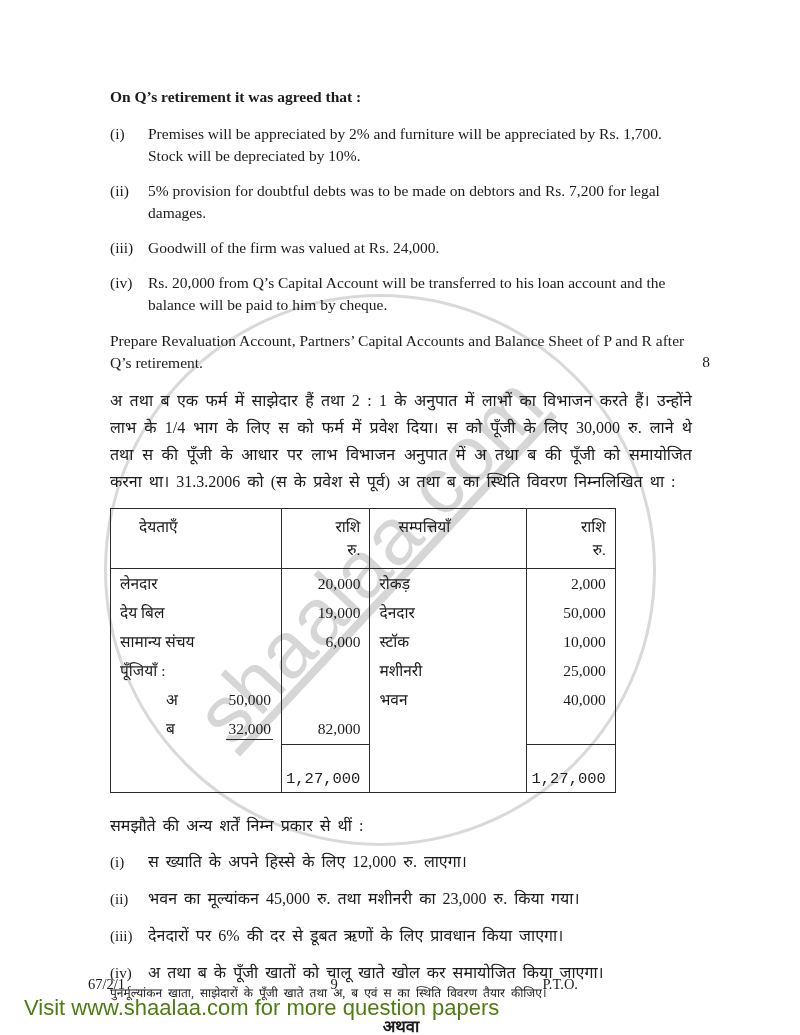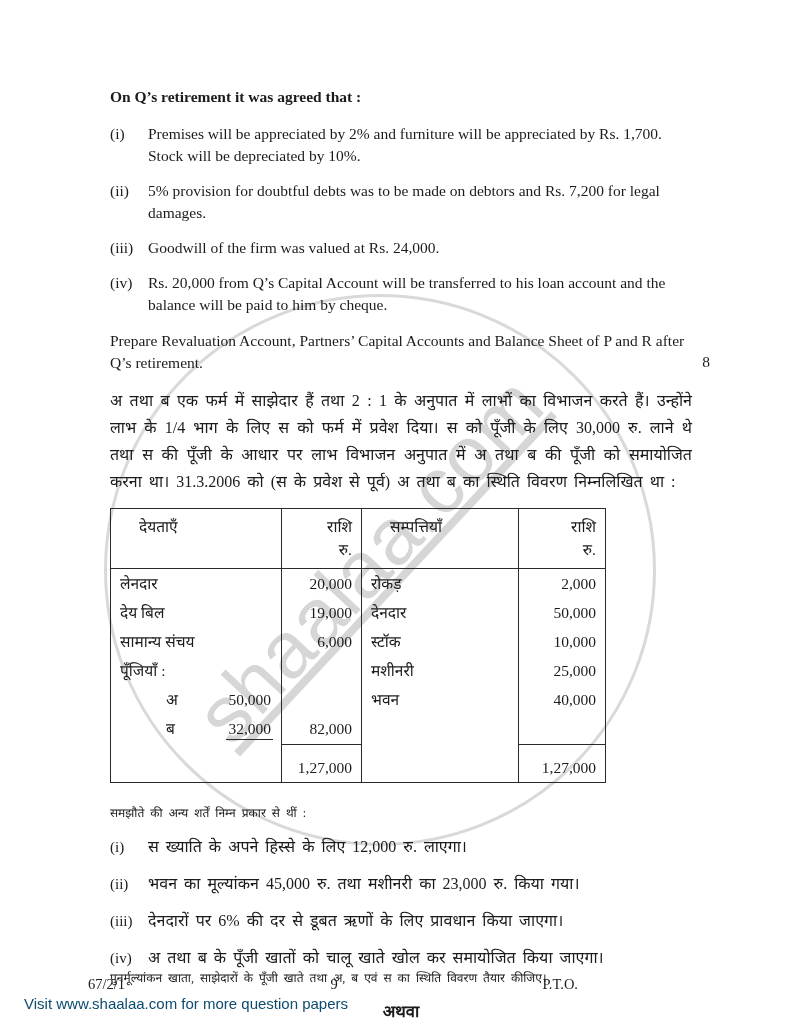--- a/index.html
+++ b/index.html
@@ -43,41 +43,41 @@
     font-size:15.5px; background:transparent;
   }
   table.bs td { vertical-align:top; }
   .bs .c1 { width:171px; padding:4px 8px 4px 9px; }
   .bs .c2 { width:80px;  padding:4px 9px 4px 4px; text-align:right; border-left:1.5px solid #2a2a2a; }
   .bs .c3 { width:157px; padding:4px 8px 4px 9px; border-left:1.5px solid #2a2a2a; }
   .bs .c4 { width:87px;  padding:4px 9px 4px 4px; text-align:right; border-left:1.5px solid #2a2a2a; }
   .bs { border:1.5px solid #2a2a2a; }
   .bs tr.hdr td { border-bottom:1.5px solid #2a2a2a; padding-top:6px; padding-bottom:7px; line-height:23px;padding-left:28px; }
   .bs tr.body td { height:29px; line-height:21px; }
-  .bs tr.totals td { height:38px; padding-top:14px; }
+  .bs tr.totals td { height:38px; padding-top:25px;font-family:Liberation Mono, monospace; }
   .bs tr.totals .rule { border-top:1.5px solid #2a2a2a; }
   .cap-line { display:flex; justify-content:space-between; padding-left:46px; }
   .cap-line .subamt { padding:0 2px; }
   .cap-line .subamt.underlined { border-bottom:1.5px solid #2a2a2a; }
 
   
-  .hi-terms-intro { margin-top:21px; font-size:12px; word-spacing:3px; }
+  .hi-terms-intro { margin-top:21px; font-size:16px; word-spacing:3px; }
   .hi-item { display:flex; margin-top:15px; font-size:16px; line-height:22px; word-spacing:3px; }
   .hi-item .num { width:38px; flex:0 0 38px; font-size:15px; }
   .hi-closing { font-size:12px; word-spacing:3px; }
   .or-label { margin-top:13px; text-align:center; font-weight:bold; font-size:16.5px; }
 
   
   .page-footer { position:absolute; left:0; top:976px; width:668px; height:18px; font-size:14.5px; z-index:2; }
   .page-footer .code { position:absolute; left:88px; }
   .page-footer .pageno { position:absolute; left:50%; transform:translateX(-50%); }
   .page-footer .pto { position:absolute; right:90px; }
   .promo {
     position:absolute; left:24px; top:995px; z-index:2;
-    font-family:"Liberation Sans", sans-serif; font-size:15px; color:#0c4a6e;
+    font-family:"Liberation Sans", sans-serif; font-size:22px; color:#4d7c0f;
   }
 </style>
 </head>
 <body>
 
 <div class="page">
 
   <div class="watermark">
     <div class="wm-circle"></div>
     <div class="wm-text">shaalaa.com</div>

